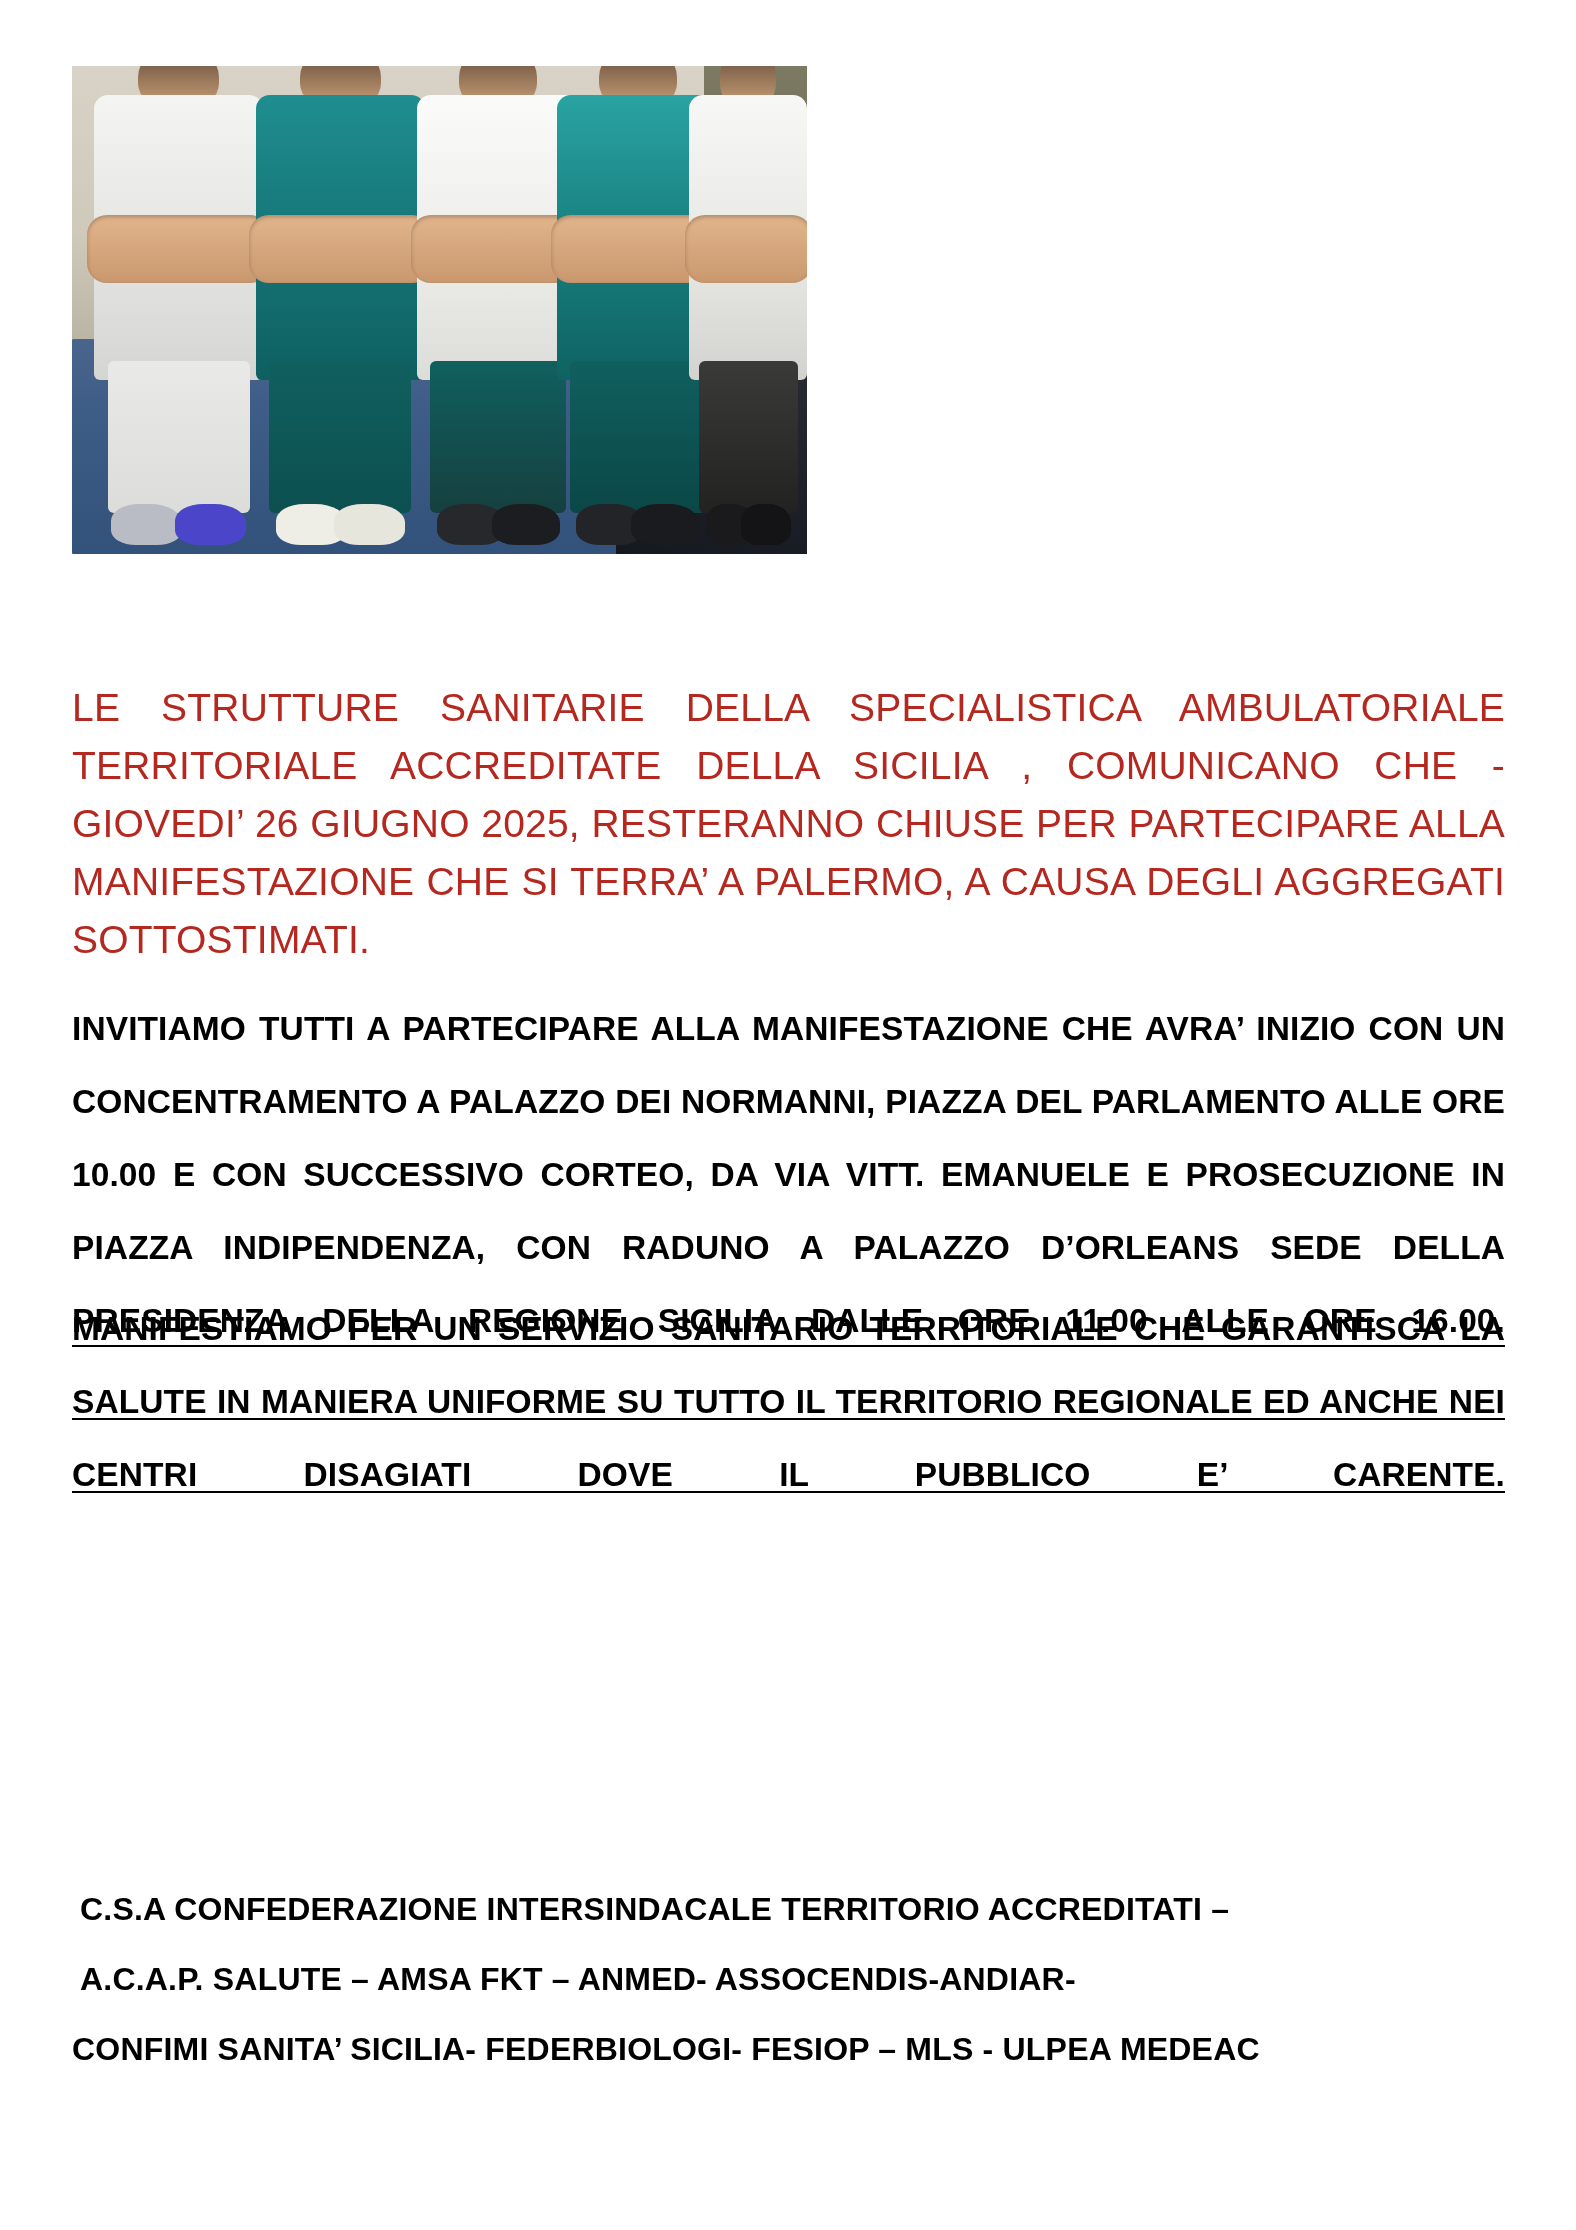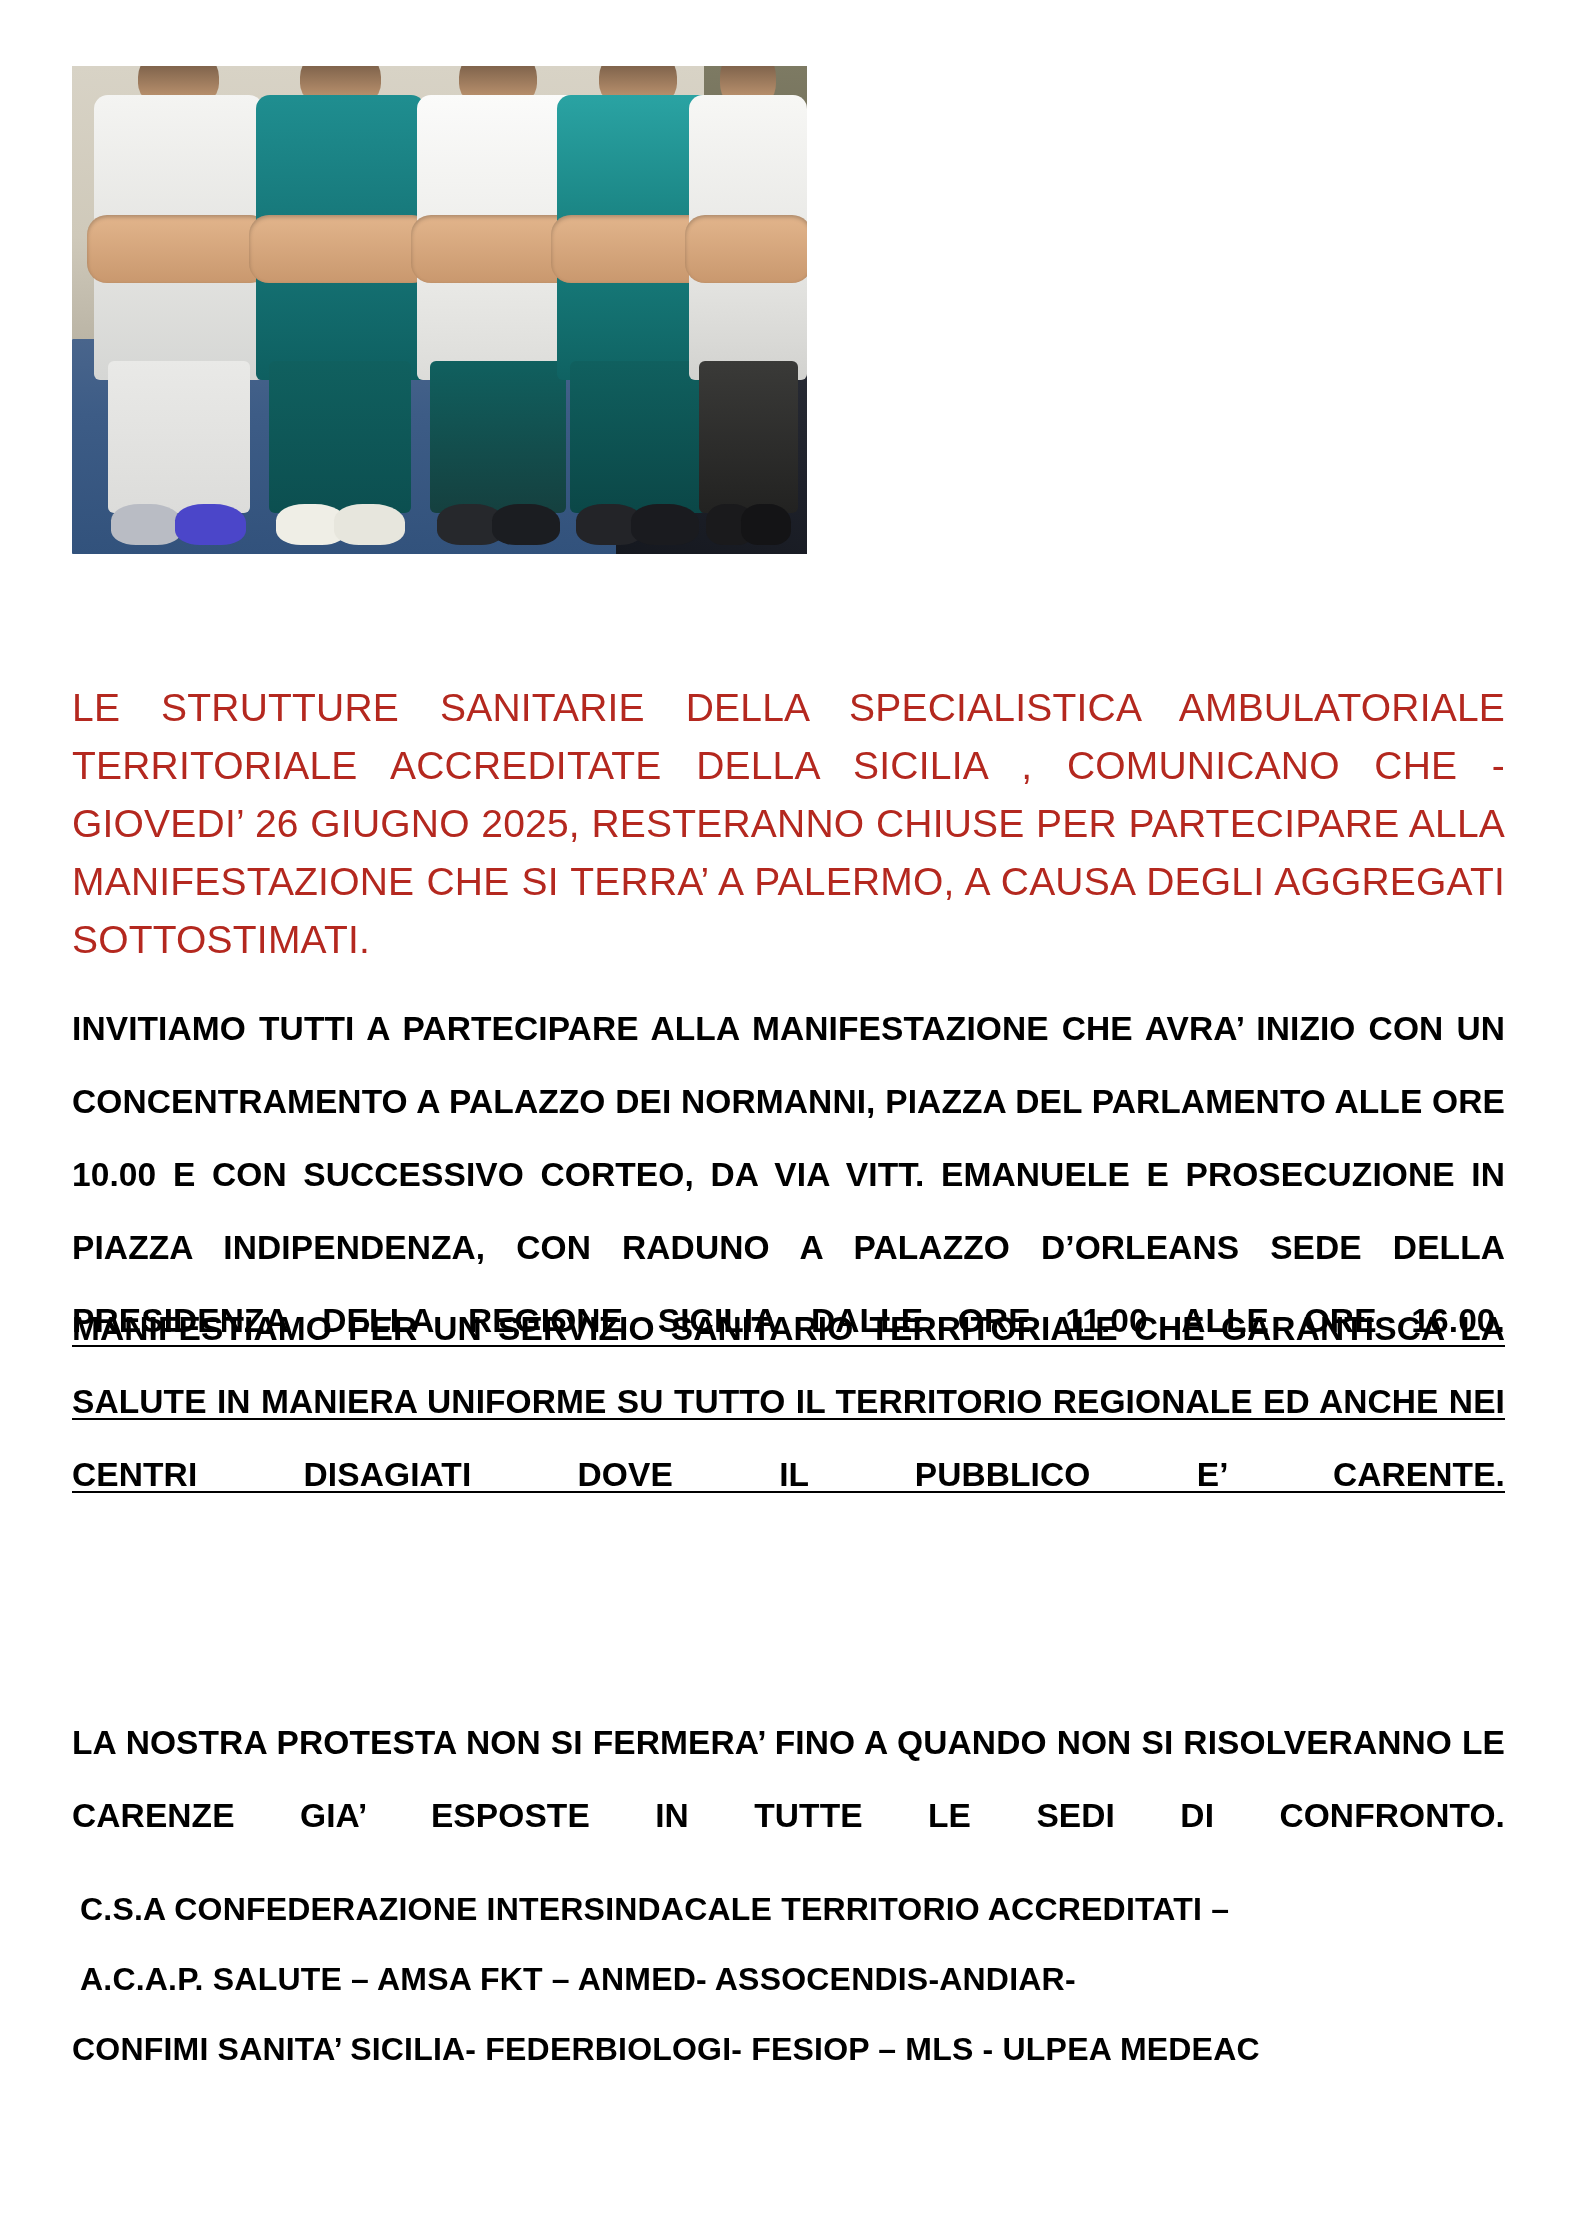--- a/index.html
+++ b/index.html
@@ -264,21 +264,20 @@
     </div>
   </div>
 
   <p class="red-block">LE STRUTTURE SANITARIE DELLA SPECIALISTICA AMBULATORIALE TERRITORIALE ACCREDITATE DELLA SICILIA , COMUNICANO  CHE - GIOVEDI’ 26 GIUGNO 2025,   RESTERANNO CHIUSE PER PARTECIPARE ALLA MANIFESTAZIONE  CHE SI TERRA’ A PALERMO, A CAUSA DEGLI AGGREGATI SOTTOSTIMATI.</p>
 
   <p class="blk" style="top: 958px;">INVITIAMO TUTTI A PARTECIPARE ALLA MANIFESTAZIONE CHE AVRA’ INIZIO CON UN CONCENTRAMENTO   A PALAZZO DEI NORMANNI,  PIAZZA  DEL PARLAMENTO ALLE ORE 10.00  E CON  SUCCESSIVO CORTEO, DA VIA VITT. EMANUELE  E PROSECUZIONE IN PIAZZA INDIPENDENZA,   CON   RADUNO A PALAZZO D’ORLEANS  SEDE DELLA PRESIDENZA DELLA REGIONE SICILIA  DALLE  ORE 11.00 ALLE ORE 16.00.</p>
 
   <p class="blk underline" style="top: 1258px;">MANIFESTIAMO PER UN SERVIZIO SANITARIO TERRITORIALE CHE GARANTISCA LA SALUTE IN MANIERA UNIFORME SU TUTTO IL TERRITORIO REGIONALE ED ANCHE NEI CENTRI DISAGIATI DOVE IL PUBBLICO  E’ CARENTE.</p>
 
 
-  <p class="blk" style="top: 1672px;">LA NOSTRA PROTESTA NON SI FERMERA’  FINO A QUANDO NON SI RISOLVERANNO LE CARENZE GIA’  ESPOSTE  IN TUTTE LE SEDI DI CONFRONTO.</p>
 
   <div class="sig" style="top: 1890px;">C.S.A  CONFEDERAZIONE INTERSINDACALE TERRITORIO ACCREDITATI –</div>
 
   <div class="sig" style="top: 1960px;">A.C.A.P. SALUTE – AMSA FKT – ANMED- ASSOCENDIS-ANDIAR-</div>
 
   <div class="sig" style="left:72px; top: 2030px;">CONFIMI SANITA’  SICILIA-  FEDERBIOLOGI- FESIOP – MLS - ULPEA MEDEAC</div>
 
 </div>
 
 </body></html>

